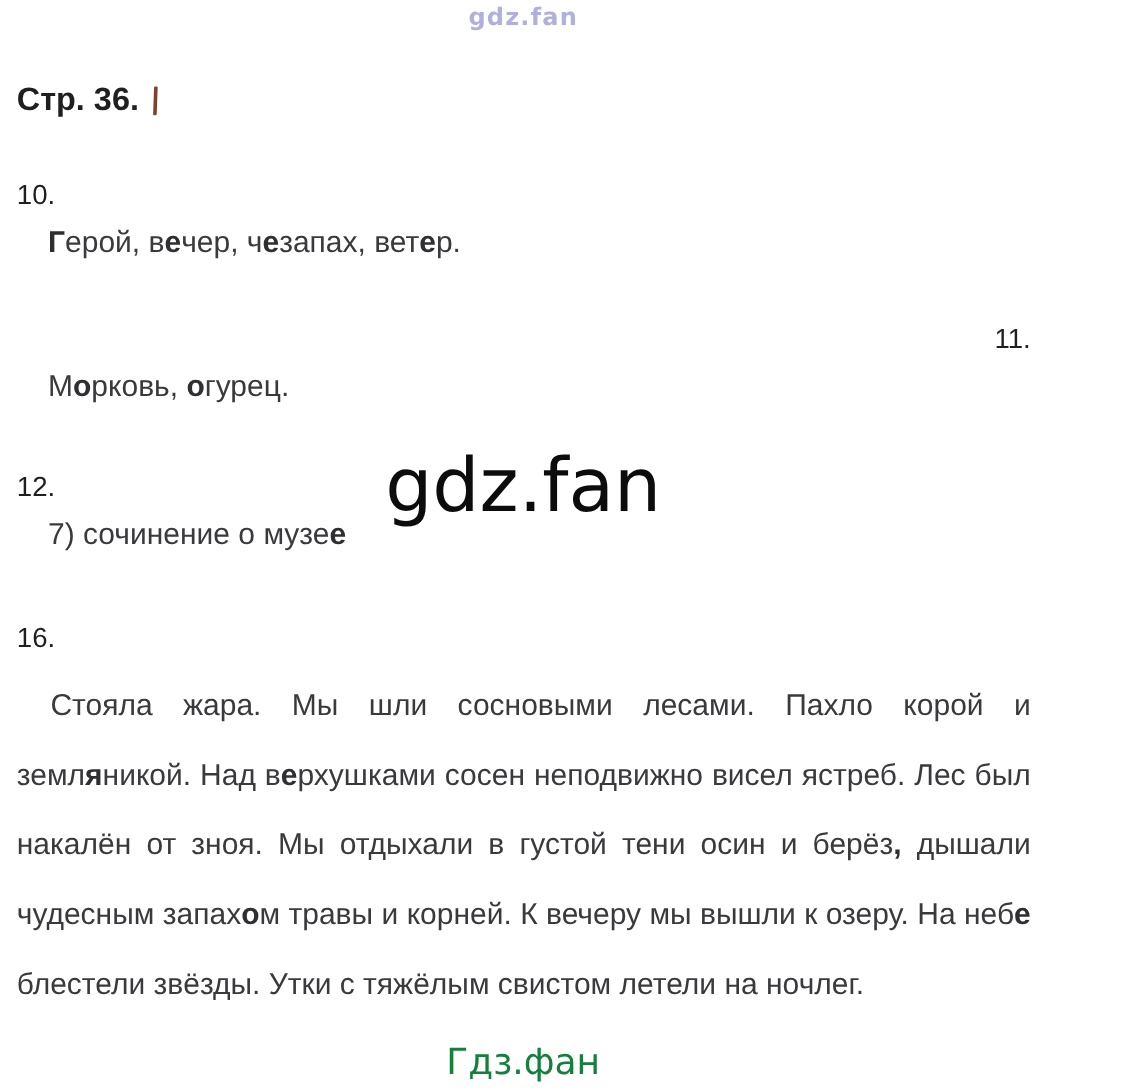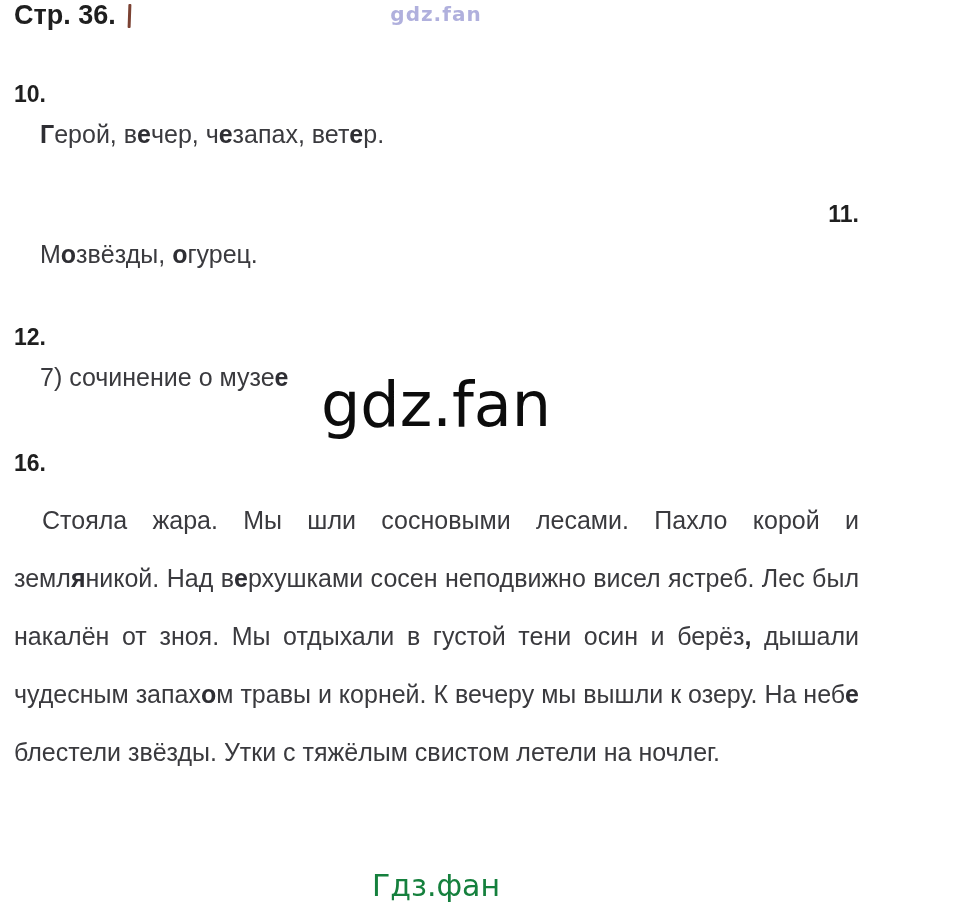--- a/index.html
+++ b/index.html
@@ -20,38 +20,39 @@
     text-align: center;
     font-family: "DejaVu Sans", sans-serif;
     font-size: 20px;
     font-weight: 700;
     letter-spacing: 1px;
     color: #9696d2;
     opacity: 0.75;
   }
   .header {
     margin: 0;
+    padding-top: 68px;
     font-size: 27px;
     font-weight: 700;
     color: #1f1f1f;
     display: flex;
     align-items: center;
   }
   .cursor-mark {
     display: inline-block;
     width: 3px;
     height: 24px;
     margin-left: 12px;
     background: #7b4233;
     transform: rotate(2deg);
     border-radius: 1px;
   }
   .num {
     font-size: 23px;
-    font-weight: 700;
+    font-weight: 400;
     color: #1f1f1f;
     margin: 0;
   }
   .s10 .num { margin-top: 50px; }
   .s11 .num { margin-top: 52px; text-align: right; }
   .s12 .num { margin-top: 55px; }
   .s13 .num { margin-top: 58px; }
   .answer {
     font-size: 25px;
     margin: 12px 0 0 26px;
@@ -96,21 +97,21 @@
     <span class="cursor-mark"></span>
   </div>
 
   <section class="s10">
     <div class="num">10.</div>
     <p class="answer"><span class="b">Г</span><span>ерой, в</span><span class="b">е</span><span>чер, ч</span><span class="b">е</span><span>запах, вет</span><span class="b">е</span><span>р.</span></p>
   </section>
 
   <section class="s11">
     <div class="num">11.</div>
-    <p class="answer"><span>М</span><span class="b">о</span><span>звёзды, </span><span class="b">о</span><span>гурец.</span></p>
+    <p class="answer"><span>М</span><span class="b">о</span><span>рковь, </span><span class="b">о</span><span>гурец.</span></p>
   </section>
 
   <section class="s12">
     <div class="num">12.</div>
     <p class="answer"><span>7) сочинение о музе</span><span class="b">е</span></p>
   </section>
 
   <section class="s13">
     <div class="num">16.</div>
     <p class="paragraph"><span>Стояла жара. Мы шли сосновыми лесами. Пахло корой и земл</span><span class="b">я</span><span>никой. Над в</span><span class="b">е</span><span>рхушками сосен неподвижно висел ястреб. Лес был накалён от зноя. Мы отдыхали в густой тени осин и берёз</span><span class="b">,</span><span> дышали чудесным запах</span><span class="b">о</span><span>м травы и корней. К вечеру мы вышли к озеру. На неб</span><span class="b">е</span><span> блестели звёзды. Утки с тяжёлым свистом летели на ночлег.</span></p>

